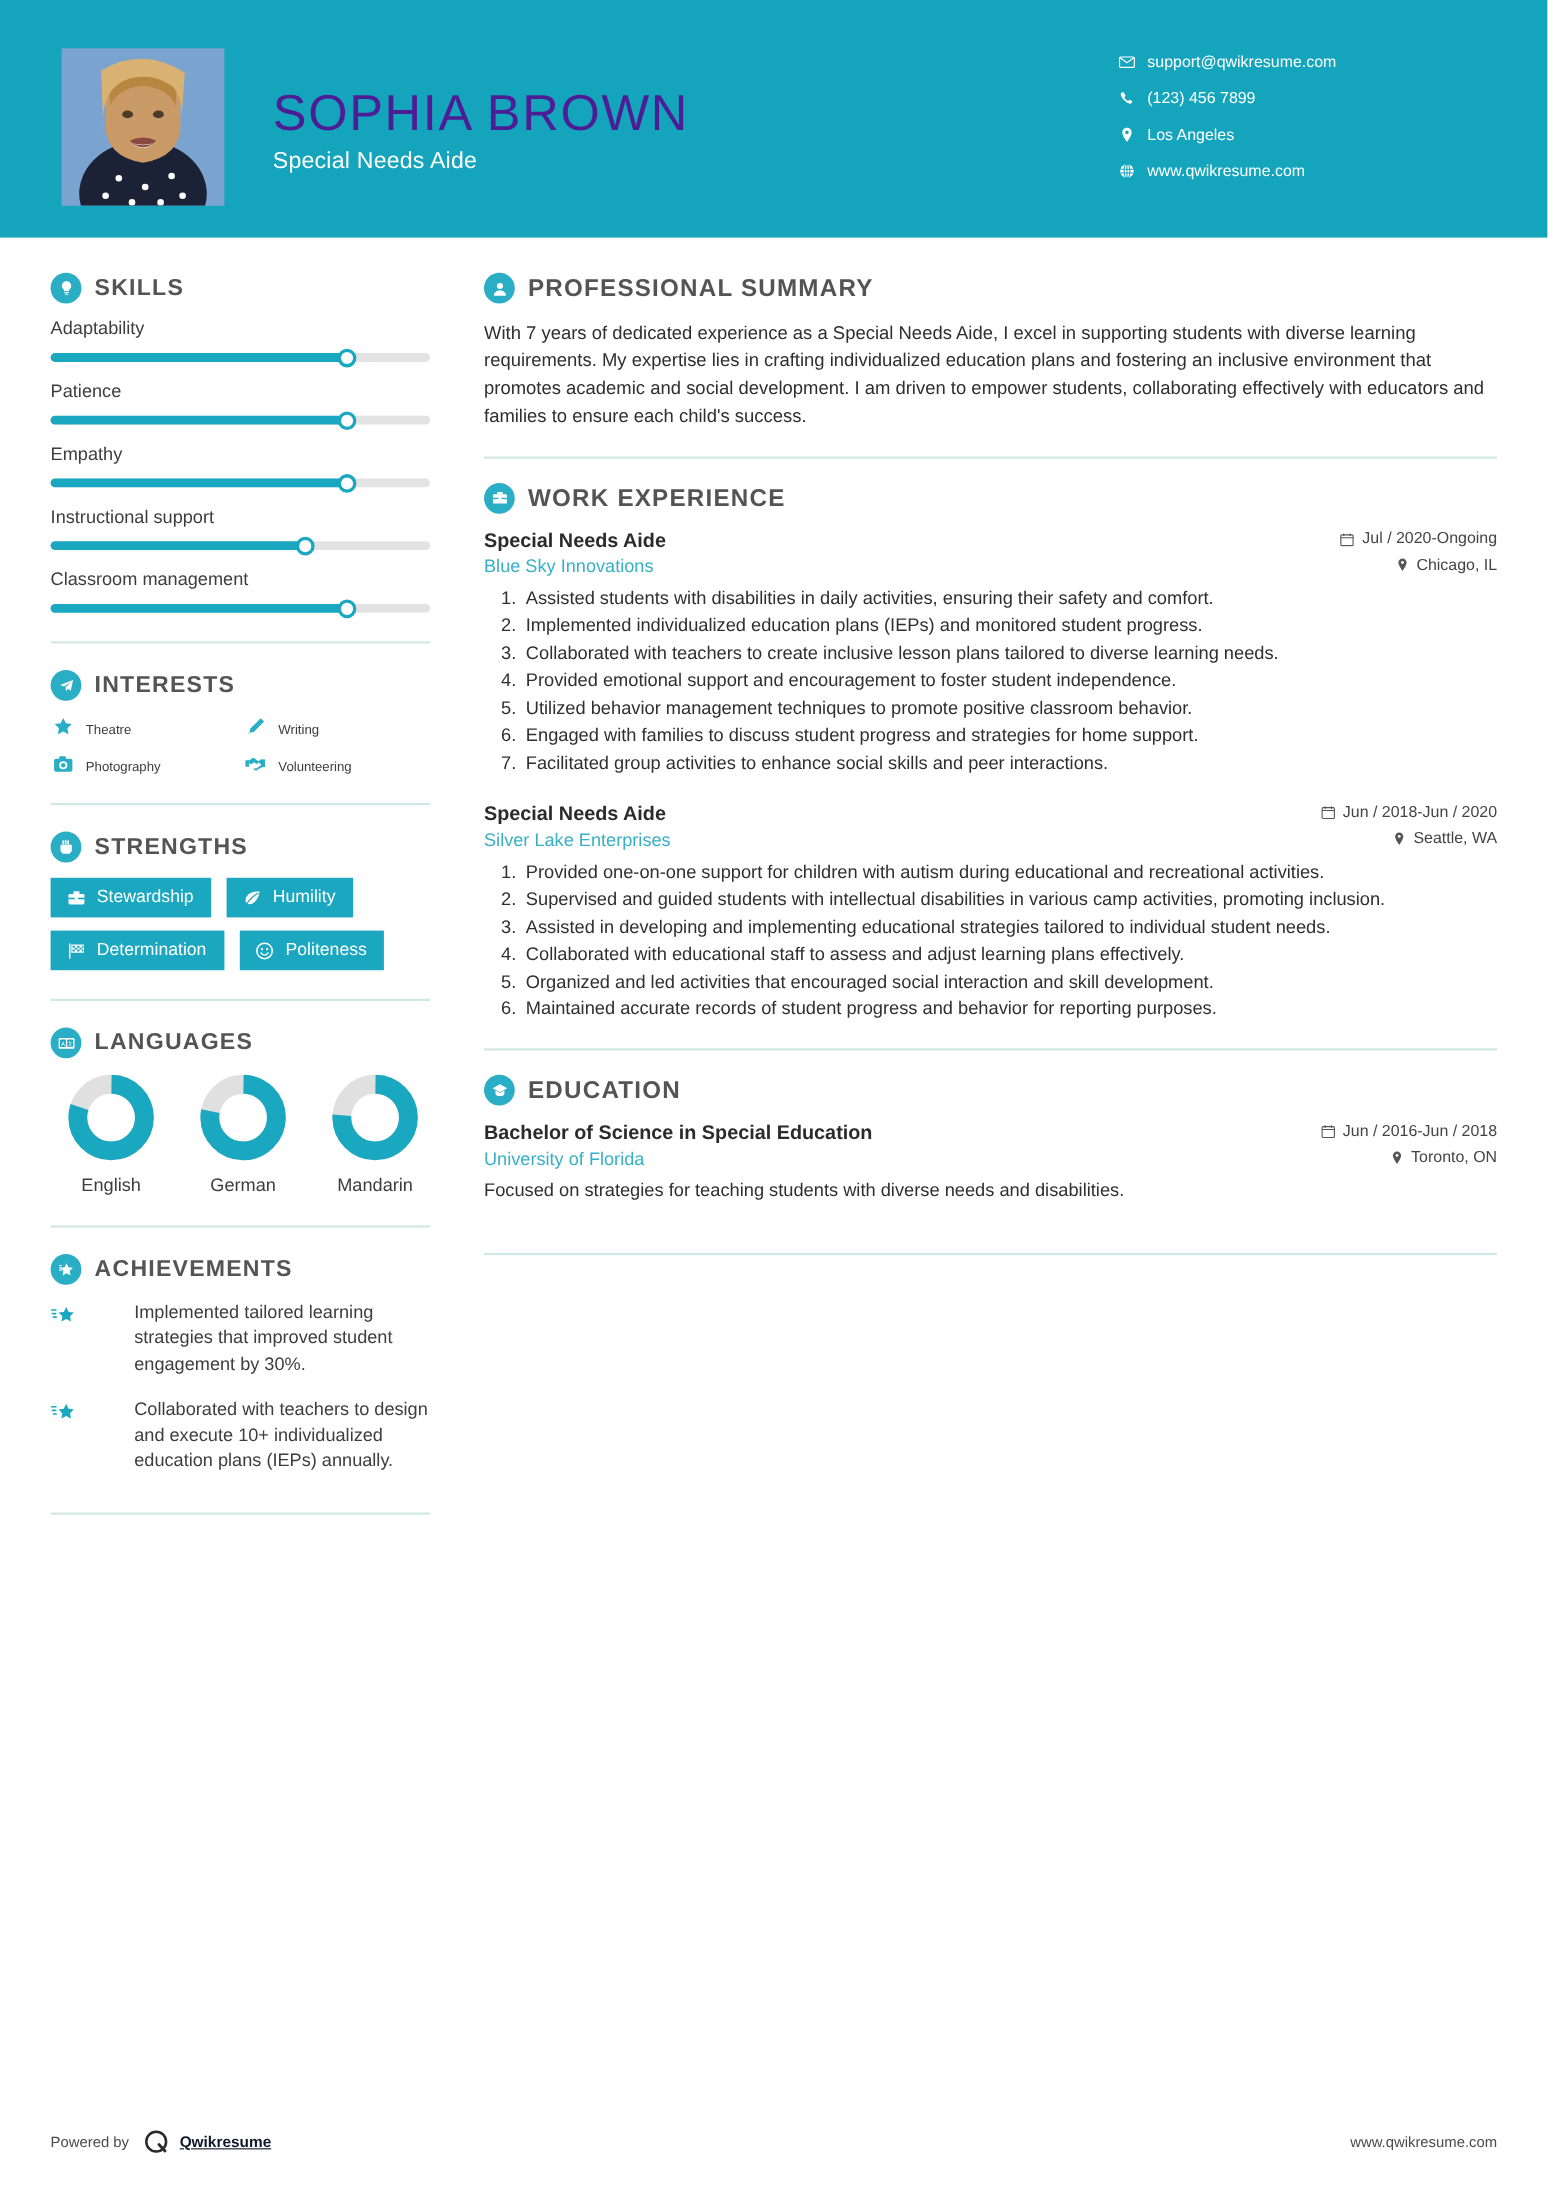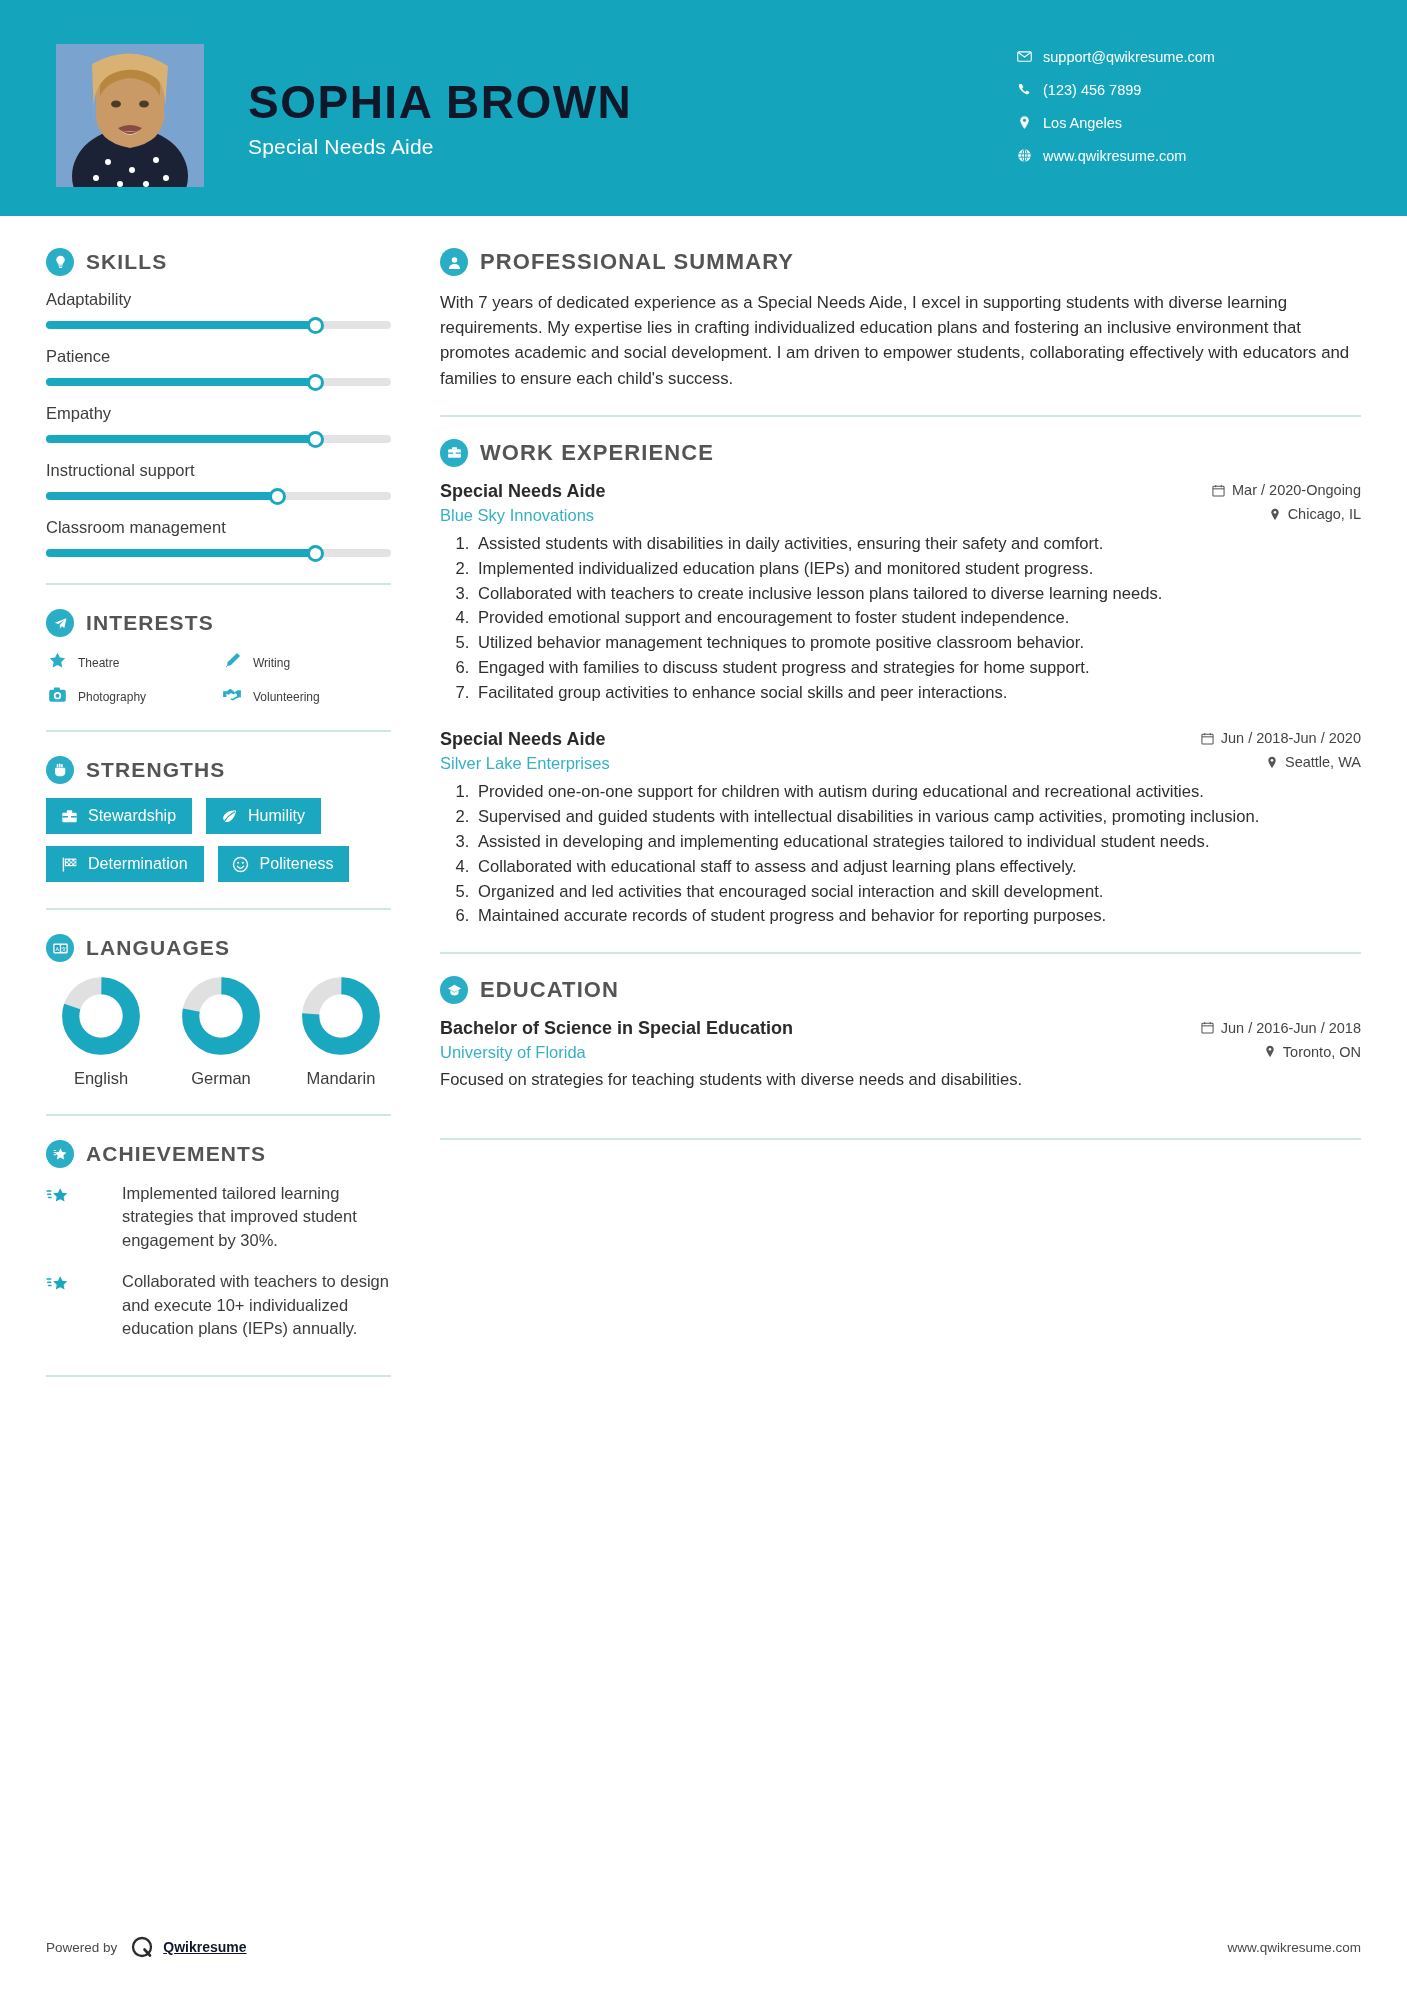--- a/index.html
+++ b/index.html
@@ -34,23 +34,23 @@
     overflow: hidden;
   }
   .photo svg { display: block; }
   .name-block {
     position: absolute;
     left: 248px;
     top: 78px;
   }
   .name {
     font-size: 46px;
-    font-weight: bold;
+    font-weight: normal;
     letter-spacing: 1.5px;
-    color: #0f172a;
+    color: #4c1d95;
     line-height: 1.05;
   }
   .role {
     font-size: 21px;
     color: #ffffff;
     margin-top: 9px;
     letter-spacing: .2px;
   }
   .contact {
     position: absolute;
@@ -688,21 +688,21 @@
             <div class="job-title">Special Needs Aide</div>
             <div class="job-meta">
               <span class="mi">
                 <svg width="13" height="13" viewBox="0 0 14 14">
                     <rect x="1" y="2.4" width="12" height="10.6" rx="1" fill="none" stroke="#555" stroke-width="1.1"></rect>
                     <path d="M1 5.2h12" stroke="#555" stroke-width="1.1"></path>
                     <rect x="3.3" y="1" width="1.2" height="2.6" rx=".5" fill="#555"></rect>
                     <rect x="9.5" y="1" width="1.2" height="2.6" rx=".5" fill="#555"></rect>
                   </svg>
               </span>
-              <span>Mar / 2020-Ongoing</span>
+              <span>Jul / 2020-Ongoing</span>
             </div>
           </div>
           <div class="job-sub">
             <div class="company">Blue Sky Innovations</div>
             <div class="job-meta">
               <span class="mi">
                 <svg width="12" height="13" viewBox="0 0 12 14">
                     <path d="M6 .8C3.8.8 2 2.5 2 4.7 2 7.6 6 13 6 13s4-5.4 4-8.3C10 2.5 8.2.8 6 .8z" fill="#555"></path>
                     <circle cx="6" cy="4.7" r="1.4" fill="#ffffff"></circle>
                   </svg>

